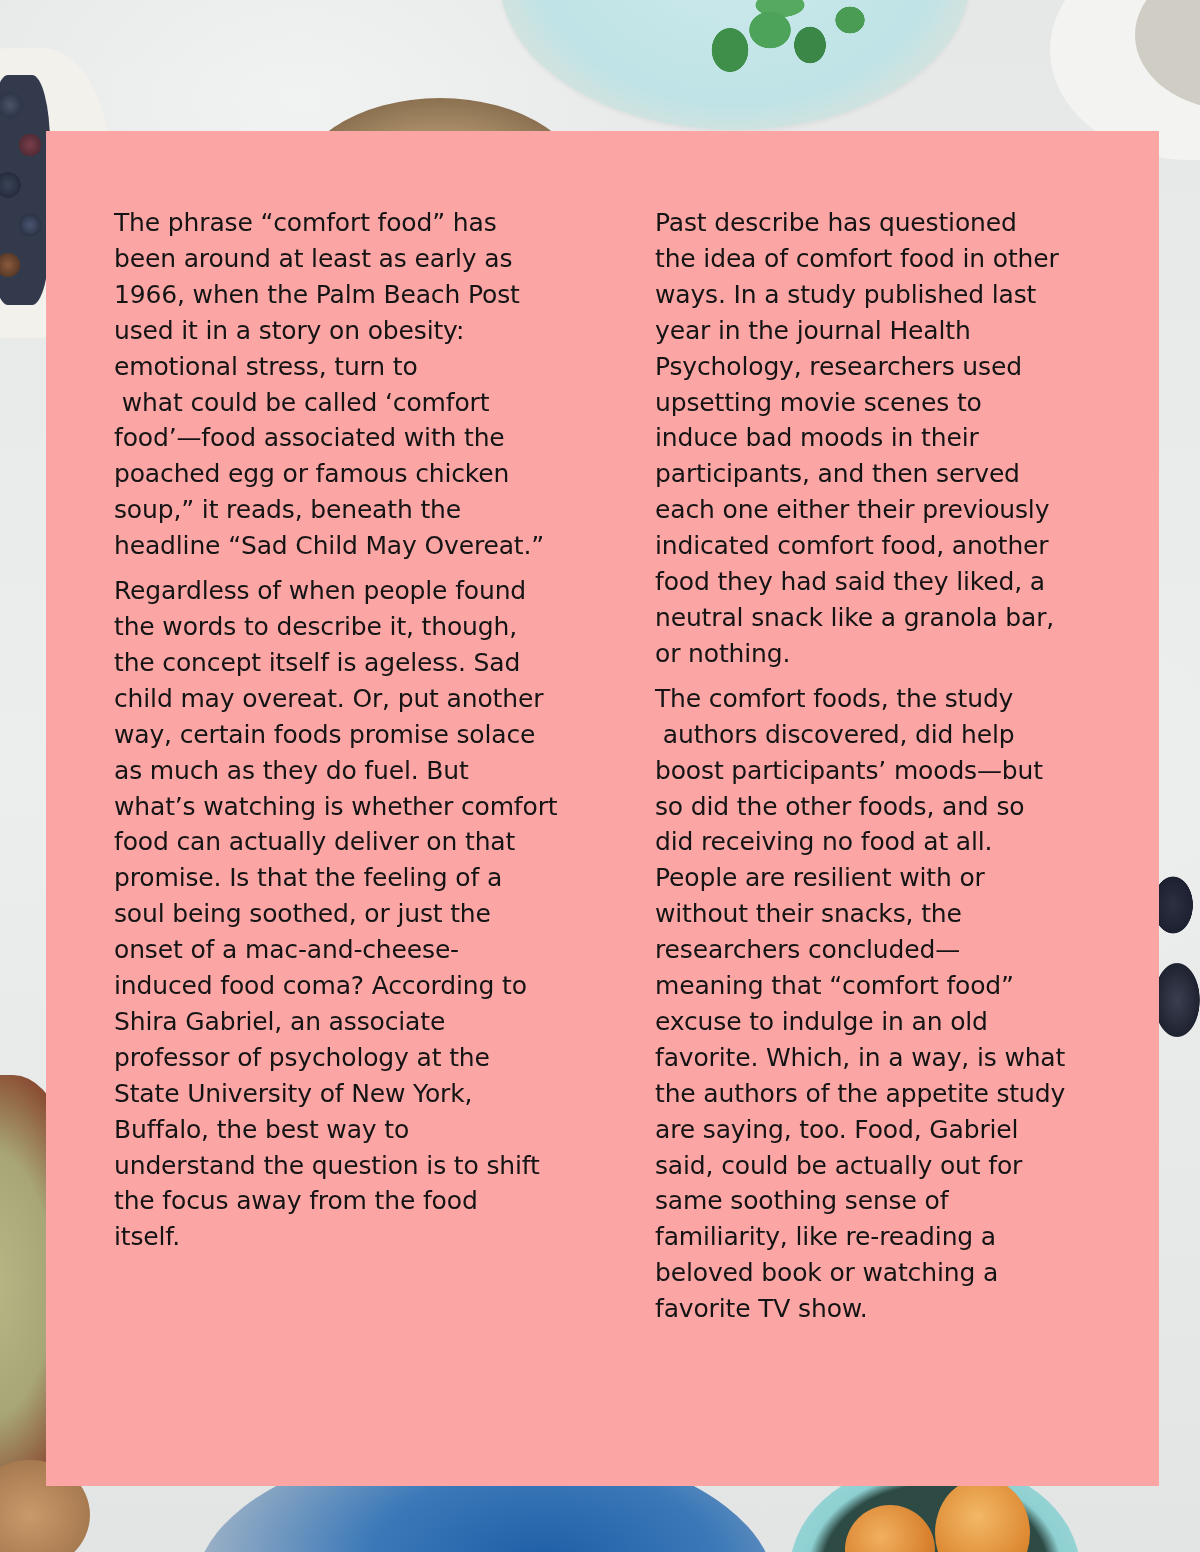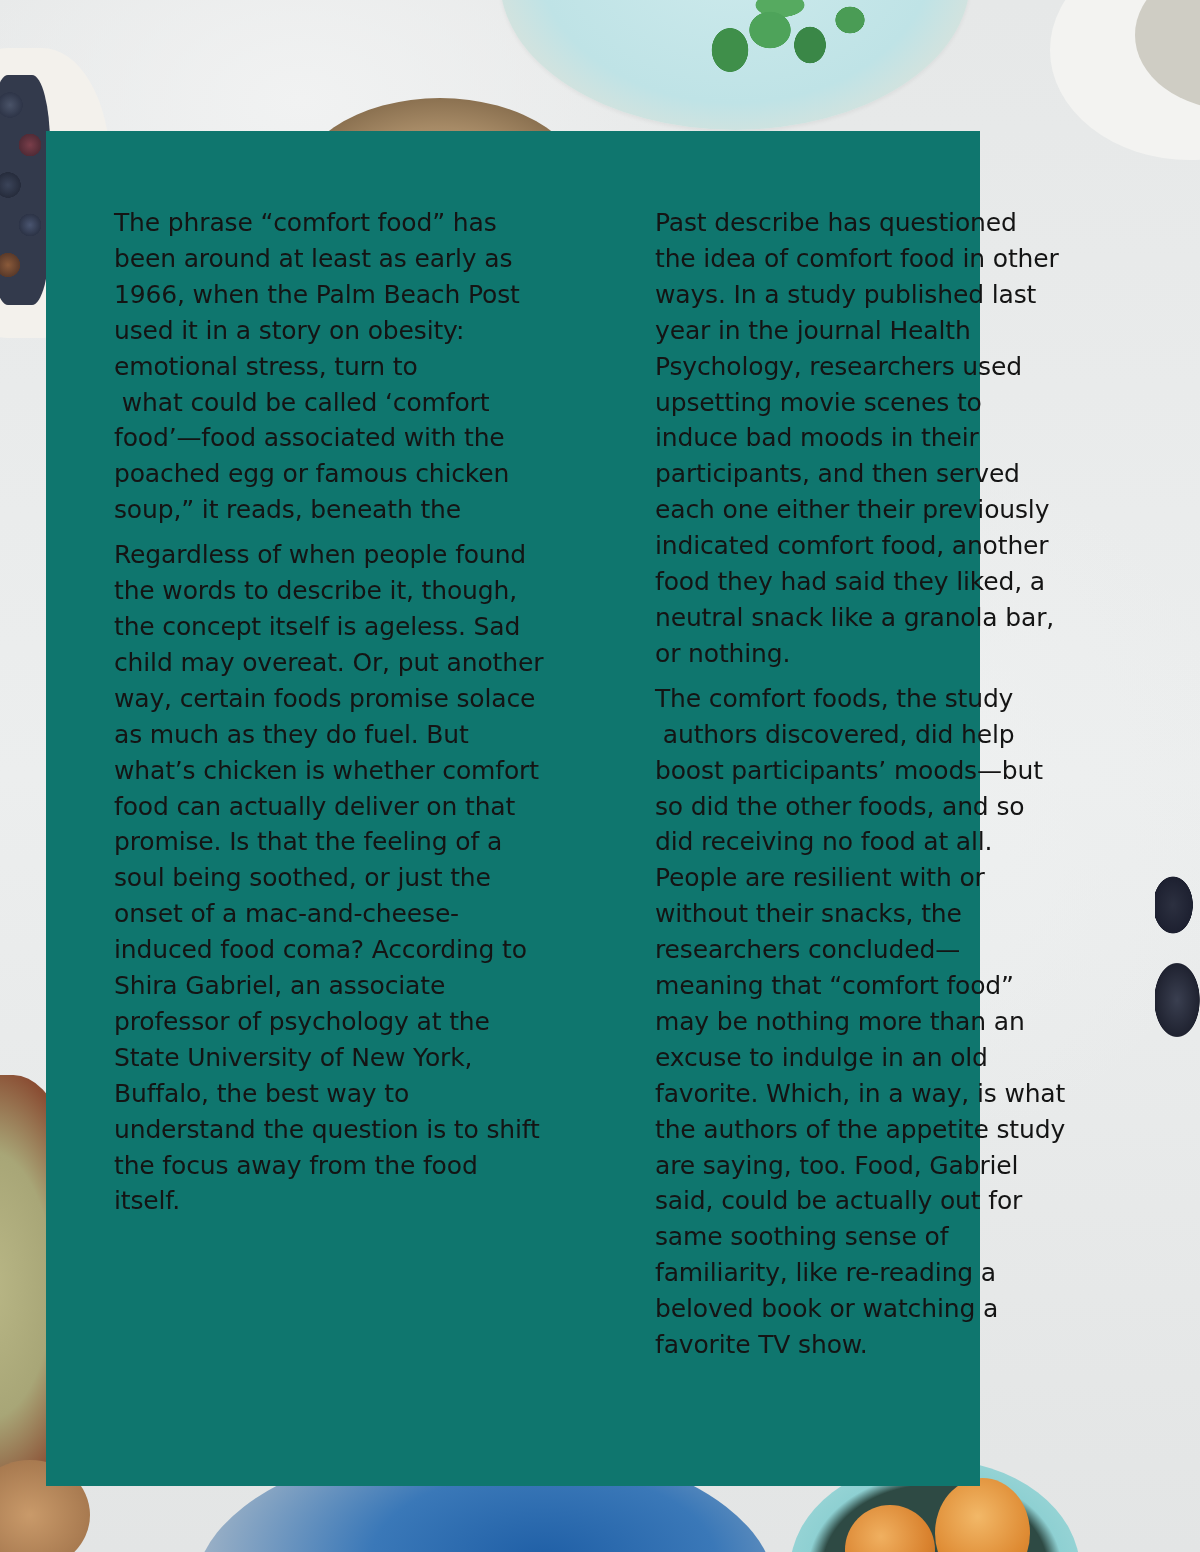--- a/index.html
+++ b/index.html
@@ -111,23 +111,23 @@
     .wood-bl {
       left: -30px; top: 1460px; width: 120px; height: 110px; border-radius: 50%;
       background: radial-gradient(ellipse at 50% 50%, #c99a6a 0%, #a87a50 70%, #e0d6cc 100%);
     }
 
     
     .card {
       position: absolute;
       left: 46px;
       top: 131px;
-      width: 934px;
+      width: 1113px;
       height: 1355px;
-      background: #0f766e;
+      background: #fca5a5;
     }
     .col {
       position: absolute;
       top: 74px;
       font-size: 25px;
       line-height: 35.9px;
       color: #141414;
       letter-spacing: -0.15px;
     }
     .col-left {
@@ -170,29 +170,30 @@
     <div class="para">
         <span class="line">The phrase “comfort food” has</span>
         <span class="line">been around at least as early as</span>
         <span class="line">1966, when the Palm Beach Post</span>
         <span class="line">used it in a story on obesity:</span>
         <span class="line">emotional stress, turn to</span>
         <span class="line"> what could be called ‘comfort</span>
         <span class="line">food’—food associated with the</span>
         <span class="line">poached egg or famous chicken</span>
         <span class="line">soup,” it reads, beneath the</span>
+        <span class="line">headline “Sad Child May Overeat.”</span>
       </div>
     <div class="para">
         <span class="line">Regardless of when people found</span>
         <span class="line">the words to describe it, though,</span>
         <span class="line">the concept itself is ageless. Sad</span>
         <span class="line">child may overeat. Or, put another</span>
         <span class="line">way, certain foods promise solace</span>
         <span class="line">as much as they do fuel. But</span>
-        <span class="line">what’s chicken is whether comfort</span>
+        <span class="line">what’s watching is whether comfort</span>
         <span class="line">food can actually deliver on that</span>
         <span class="line">promise. Is that the feeling of a</span>
         <span class="line">soul being soothed, or just the</span>
         <span class="line">onset of a mac-and-cheese-</span>
         <span class="line">induced food coma? According to</span>
         <span class="line">Shira Gabriel, an associate</span>
         <span class="line">professor of psychology at the</span>
         <span class="line">State University of New York,</span>
         <span class="line">Buffalo, the best way to</span>
         <span class="line">understand the question is to shift</span>
@@ -219,21 +220,20 @@
     <div class="para">
         <span class="line">The comfort foods, the study</span>
         <span class="line"> authors discovered, did help</span>
         <span class="line">boost participants’ moods—but</span>
         <span class="line">so did the other foods, and so</span>
         <span class="line">did receiving no food at all.</span>
         <span class="line">People are resilient with or</span>
         <span class="line">without their snacks, the</span>
         <span class="line">researchers concluded—</span>
         <span class="line">meaning that “comfort food”</span>
-        <span class="line">may be nothing more than an</span>
         <span class="line">excuse to indulge in an old</span>
         <span class="line">favorite. Which, in a way, is what</span>
         <span class="line">the authors of the appetite study</span>
         <span class="line">are saying, too. Food, Gabriel</span>
         <span class="line">said, could be actually out for</span>
         <span class="line">same soothing sense of</span>
         <span class="line">familiarity, like re-reading a</span>
         <span class="line">beloved book or watching a</span>
         <span class="line">favorite TV show.</span>
       </div>

